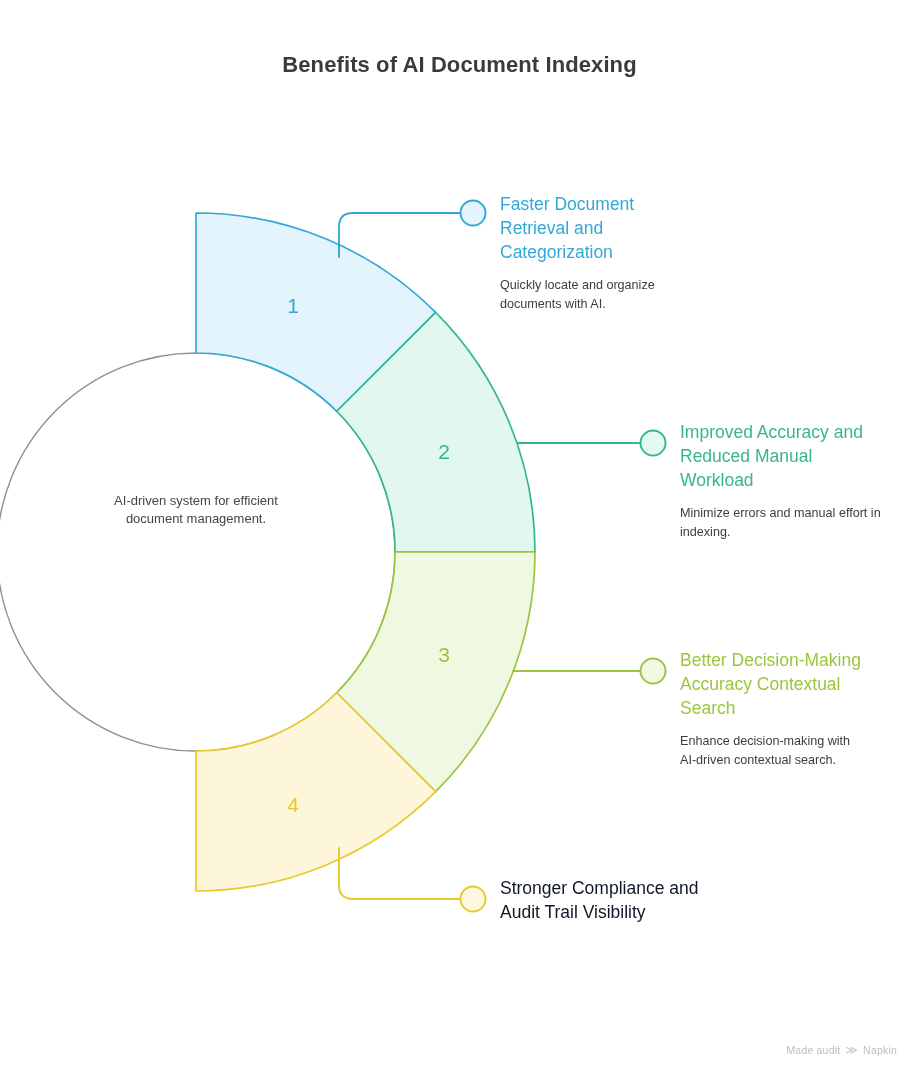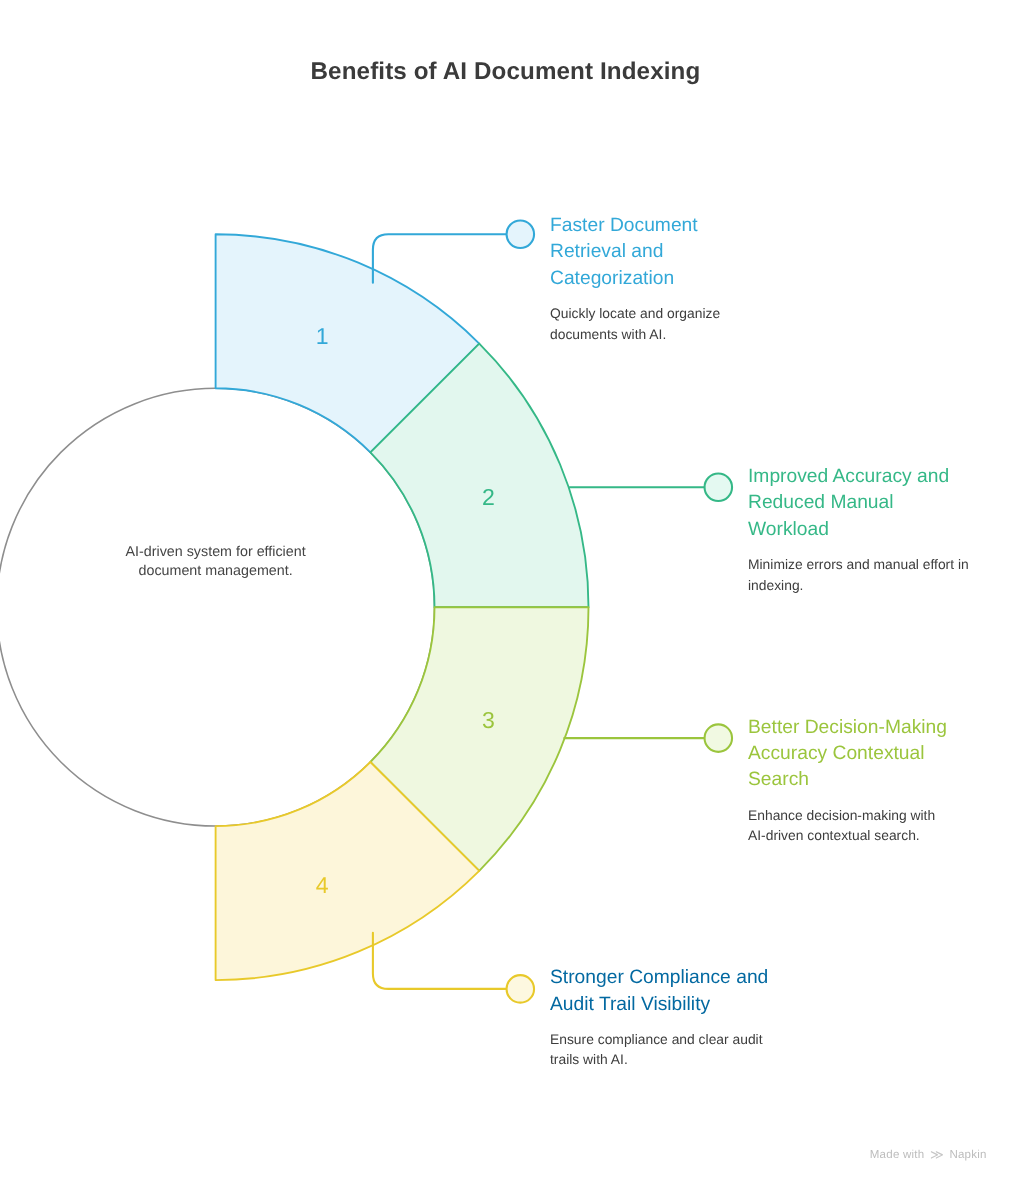--- a/index.html
+++ b/index.html
@@ -166,21 +166,20 @@
   <div class="callout-title" style="color:#35b887">Improved Accuracy and Reduced Manual Workload</div>
   <div class="callout-desc">Minimize errors and manual effort in indexing.</div>
 </div>
 
 <div class="callout" id="callout-3">
   <div class="callout-title" style="color:#9bc53d">Better Decision-Making Accuracy Contextual Search</div>
   <div class="callout-desc">Enhance decision-making with AI-driven contextual search.</div>
 </div>
 
 <div class="callout" id="callout-4">
-  <div class="callout-title" style="color:#0369a1">Stronger Compliance and Audit Trail Visibility</div>
-  <div class="callout-desc">Ensure compliance and clear audit trails with AI.</div>
+  <div class="callout-title" style="color:#0f172a">Stronger Compliance and Audit Trail Visibility</div>
 </div>
 
 <div class="watermark">
-  <span>Made with</span>
+  <span>Made audit</span>
   <span class="watermark-mark">≫</span>
   <span class="watermark-brand">Napkin</span>
 </div>
 
 </body></html>

